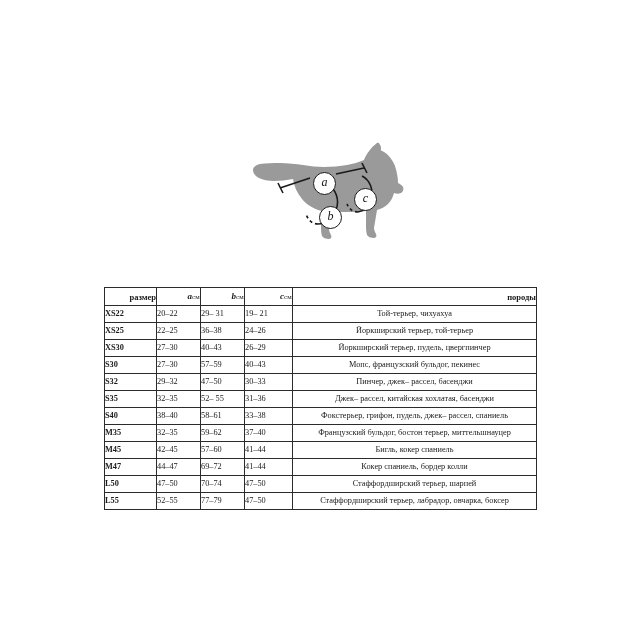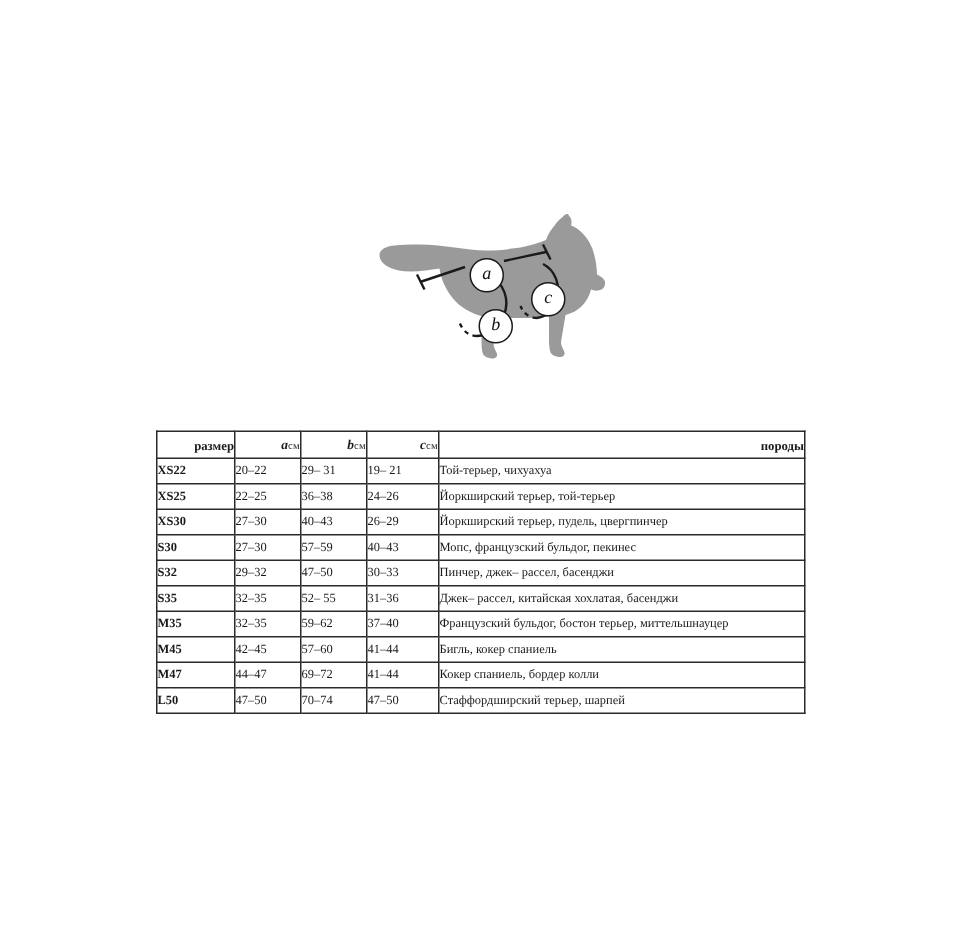--- a/index.html
+++ b/index.html
@@ -90,21 +90,21 @@
     text-align: left;
     font-weight: bold;
     font-size: 8.4px;
   }
   td.c-a, td.c-b, td.c-c {
     text-align: left;
     padding-left: 6px;
     margin-top: 28px;
   }
   td.c-breeds {
-    text-align: left;
+    text-align: center;
     padding-left: 6px;
     margin-top: 40px;
   }
   col.w-size { width: 52px; }
   col.w-a { width: 44px; }
   col.w-b { width: 44px; }
   col.w-c { width: 48px; }
   col.w-breeds { width: 244px; }
 </style>
 </head>
@@ -204,20 +204,27 @@
             <td class="c-breeds">Пинчер, джек– рассел, басенджи</td>
           </tr>
           <tr>
             <td class="c-size">S35</td>
             <td class="c-a">32–35</td>
             <td class="c-b">52– 55</td>
             <td class="c-c">31–36</td>
             <td class="c-breeds">Джек– рассел, китайская хохлатая, басенджи</td>
           </tr>
           <tr>
+            <td class="c-size">S40</td>
+            <td class="c-a">38–40</td>
+            <td class="c-b">58–61</td>
+            <td class="c-c">33–38</td>
+            <td class="c-breeds">Фокстерьер, грифон, пудель, джек– рассел, спаниель</td>
+          </tr>
+          <tr>
             <td class="c-size">M35</td>
             <td class="c-a">32–35</td>
             <td class="c-b">59–62</td>
             <td class="c-c">37–40</td>
             <td class="c-breeds">Французский бульдог, бостон терьер, миттельшнауцер</td>
           </tr>
           <tr>
             <td class="c-size">M45</td>
             <td class="c-a">42–45</td>
             <td class="c-b">57–60</td>
@@ -231,17 +238,24 @@
             <td class="c-c">41–44</td>
             <td class="c-breeds">Кокер спаниель, бордер колли</td>
           </tr>
           <tr>
             <td class="c-size">L50</td>
             <td class="c-a">47–50</td>
             <td class="c-b">70–74</td>
             <td class="c-c">47–50</td>
             <td class="c-breeds">Стаффордширский терьер, шарпей</td>
           </tr>
+          <tr>
+            <td class="c-size">L55</td>
+            <td class="c-a">52–55</td>
+            <td class="c-b">77–79</td>
+            <td class="c-c">47–50</td>
+            <td class="c-breeds">Стаффордширский терьер, лабрадор, овчарка, боксер</td>
+          </tr>
         </tbody>
     </table>
   </div>
 
 </div>
 
 </body></html>

